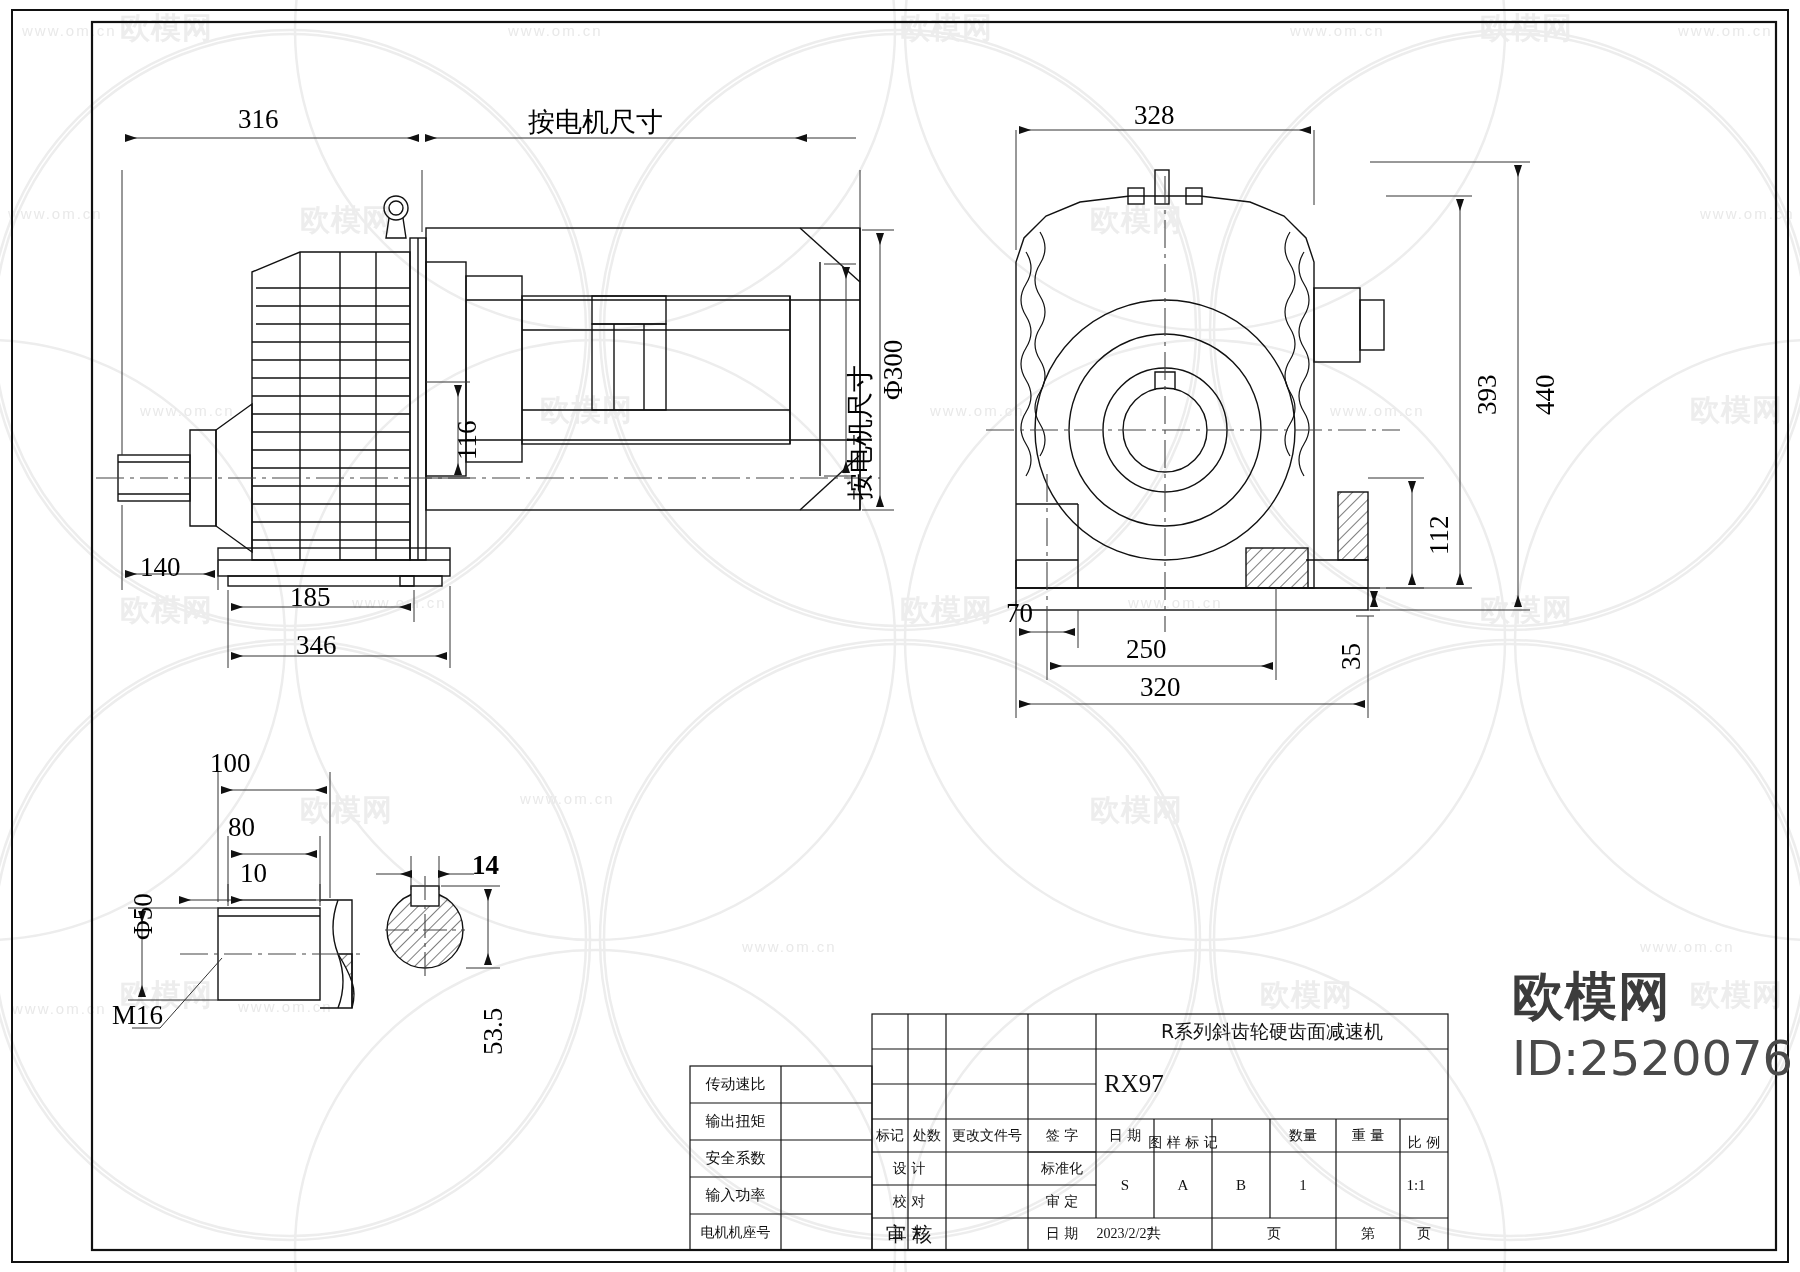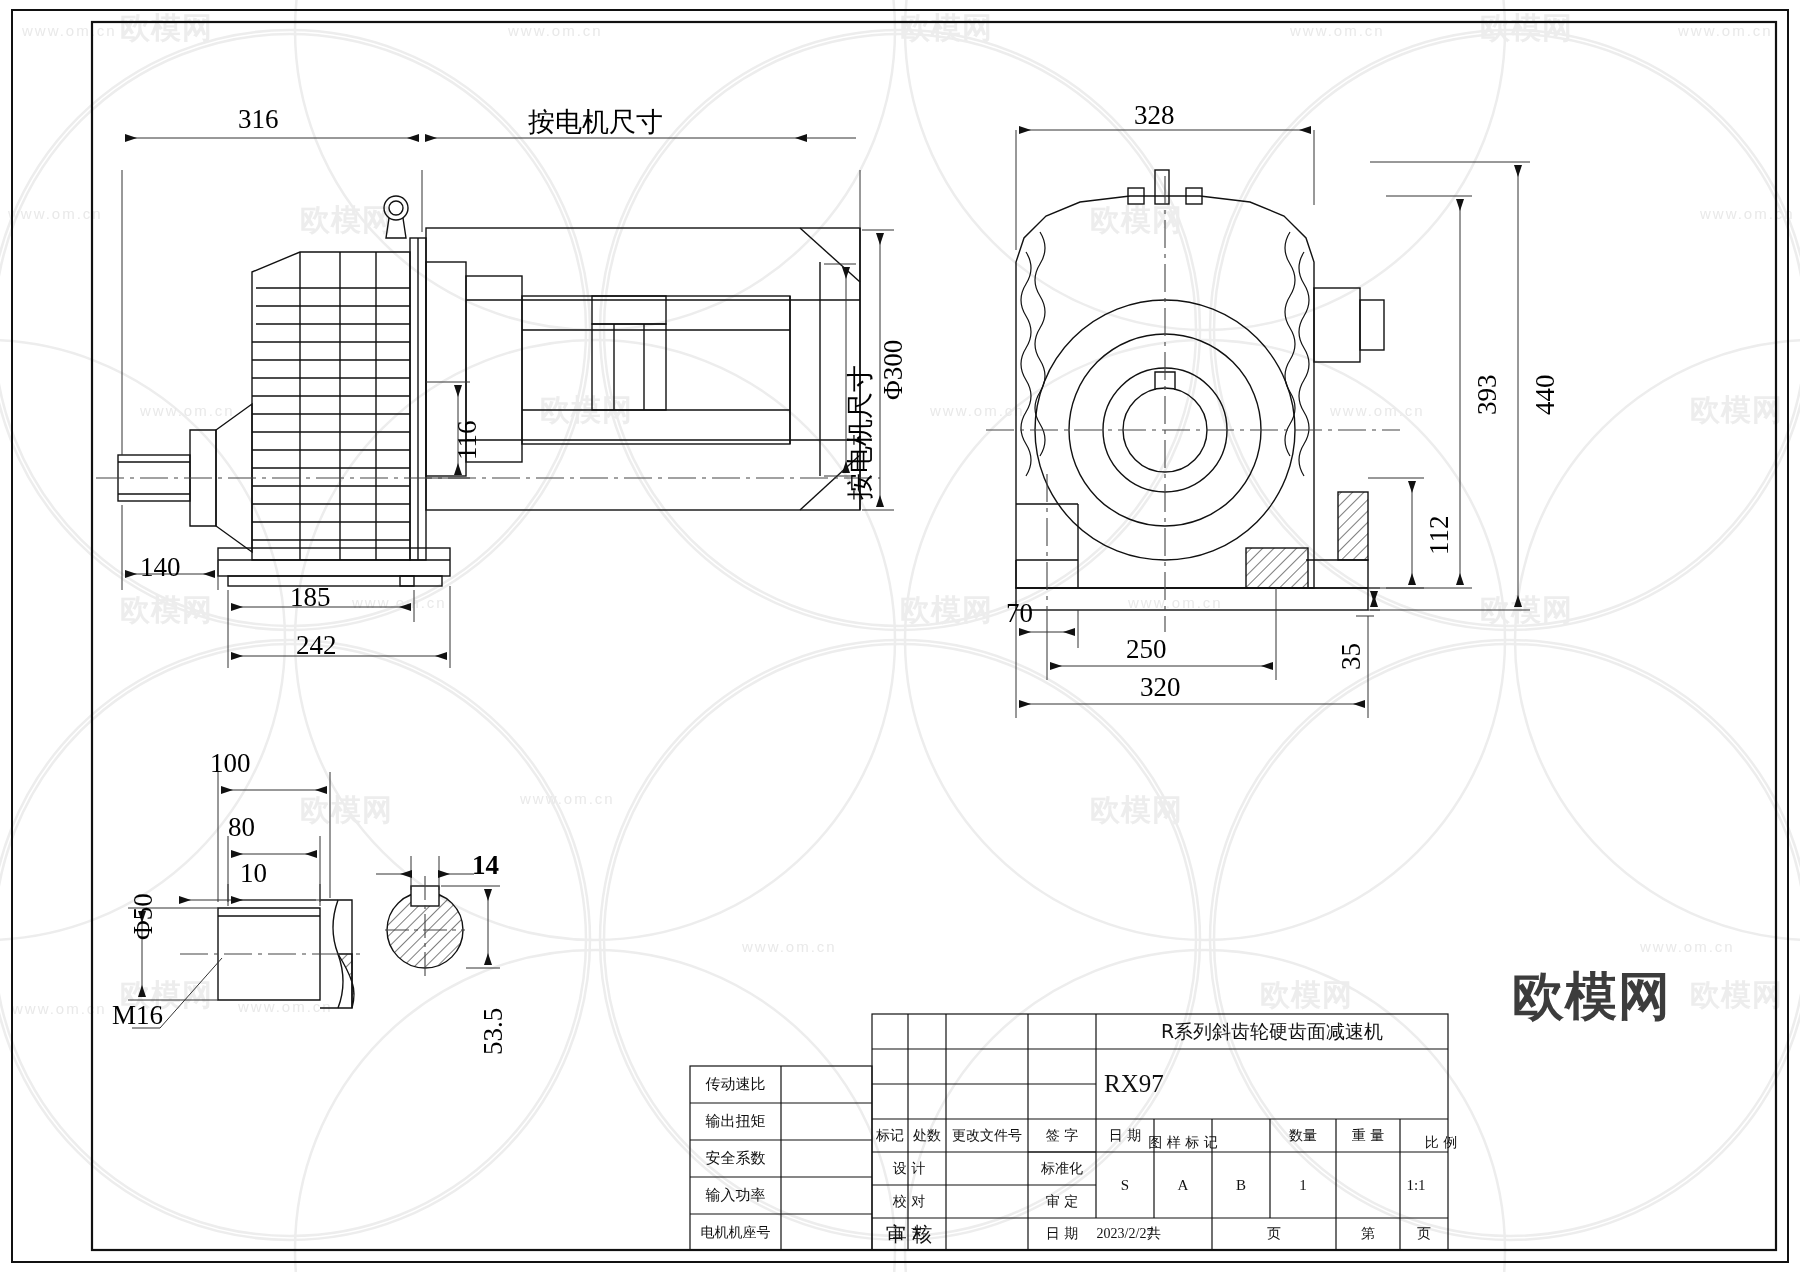--- a/index.html
+++ b/index.html
@@ -380,21 +380,21 @@
     </g>
   </svg>
 
   <div class="dimtxt" style="left:238px;top:104px;">316</div>
   <div class="cjk" style="left:528px;top:104px;">按电机尺寸</div>
   <div class="dimtxt rot90" style="left:878px;top:400px;">Φ300</div>
   <div class="cjk rot90" style="left:842px;top:500px;">按电机尺寸</div>
   <div class="dimtxt rot90" style="left:452px;top:460px;">116</div>
   <div class="dimtxt" style="left:140px;top:552px;">140</div>
   <div class="dimtxt" style="left:290px;top:582px;">185</div>
-  <div class="dimtxt" style="left:296px;top:630px;">242</div>
+  <div class="dimtxt" style="left:296px;top:630px;">346</div>
 
   <div class="dimtxt" style="left:1134px;top:100px;">328</div>
   <div class="dimtxt rot90" style="left:1530px;top:415px;">440</div>
   <div class="dimtxt rot90" style="left:1472px;top:415px;">393</div>
   <div class="dimtxt rot90" style="left:1424px;top:555px;">112</div>
   <div class="dimtxt rot90" style="left:1336px;top:670px;">35</div>
   <div class="dimtxt" style="left:1006px;top:598px;">70</div>
   <div class="dimtxt" style="left:1126px;top:634px;">250</div>
   <div class="dimtxt" style="left:1140px;top:672px;">320</div>
 
@@ -438,35 +438,36 @@
   <div class="tbtxt" style="left:946px;top:1218px;width:82px;height:32px;"></div>
 
   <div class="tbtxt" style="left:872px;top:1218px;width:74px;height:32px;font-size:14px;opacity:0;">工 艺</div>
 
   <div class="tbtxt" style="left:1098px;top:1016px;width:348px;height:32px;font-size:19px;">R系列斜齿轮硬齿面减速机</div>
   <div class="tbnum" style="left:1104px;top:1052px;width:120px;height:64px;font-size:25px;justify-content:flex-start;">RX97</div>
 
   <div class="tbtxt" style="left:1096px;top:1119px;width:174px;height:47px;font-size:14px;">图 样 标 记</div>
   <div class="tbtxt" style="left:1270px;top:1119px;width:66px;height:33px;font-size:14px;">数量</div>
   <div class="tbtxt" style="left:1336px;top:1119px;width:64px;height:33px;font-size:14px;">重 量</div>
-  <div class="tbtxt" style="left:1400px;top:1119px;width:48px;height:48px;font-size:14px;padding-left:17px;">比 例</div>
+  <div class="tbtxt" style="left:1400px;top:1119px;width:48px;height:48px;font-size:14px;">比 例</div>
 
   <div class="tbnum" style="left:1096px;top:1152px;width:58px;height:66px;">S</div>
   <div class="tbnum" style="left:1154px;top:1152px;width:58px;height:66px;">A</div>
   <div class="tbnum" style="left:1212px;top:1152px;width:58px;height:66px;">B</div>
   <div class="tbnum" style="left:1270px;top:1152px;width:66px;height:66px;">1</div>
   <div class="tbnum" style="left:1336px;top:1152px;width:64px;height:66px;"></div>
   <div class="tbnum" style="left:1400px;top:1152px;width:32px;height:66px;">1:1</div>
 
   <div class="tbtxt" style="left:1096px;top:1218px;width:116px;height:32px;font-size:14px;">共</div>
   <div class="tbtxt" style="left:1212px;top:1218px;width:124px;height:32px;font-size:14px;">页</div>
   <div class="tbtxt" style="left:1336px;top:1218px;width:64px;height:32px;font-size:14px;">第</div>
   <div class="tbtxt" style="left:1400px;top:1218px;width:48px;height:32px;font-size:14px;">页</div>
 
   <div class="brand" style="left:1512px;top:962px;font-size:52px;letter-spacing:1px;">欧模网</div>
+  <div class="brand" style="left:1512px;top:1030px;font-size:48px;font-weight:normal;color:#4a4a4a;">ID:2520076</div>
 
 </div>
 
 <div style="position:absolute;left:0;top:0;width:1800px;height:1272px;pointer-events:none;">
   <div class="tbtxt" style="position:absolute;left:872px;top:1218px;width:74px;height:32px;font-size:14px;">工 艺</div>
   <div class="tbtxt" style="position:absolute;left:946px;top:1218px;width:82px;height:32px;"></div>
   <div class="tbtxt" style="position:absolute;left:1028px;top:1218px;width:68px;height:32px;font-size:14px;">日 期</div>
   <div class="tbnum" style="position:absolute;left:1096px;top:1218px;width:58px;height:32px;font-size:14px;">2023/2/27</div>
 </div>
 

